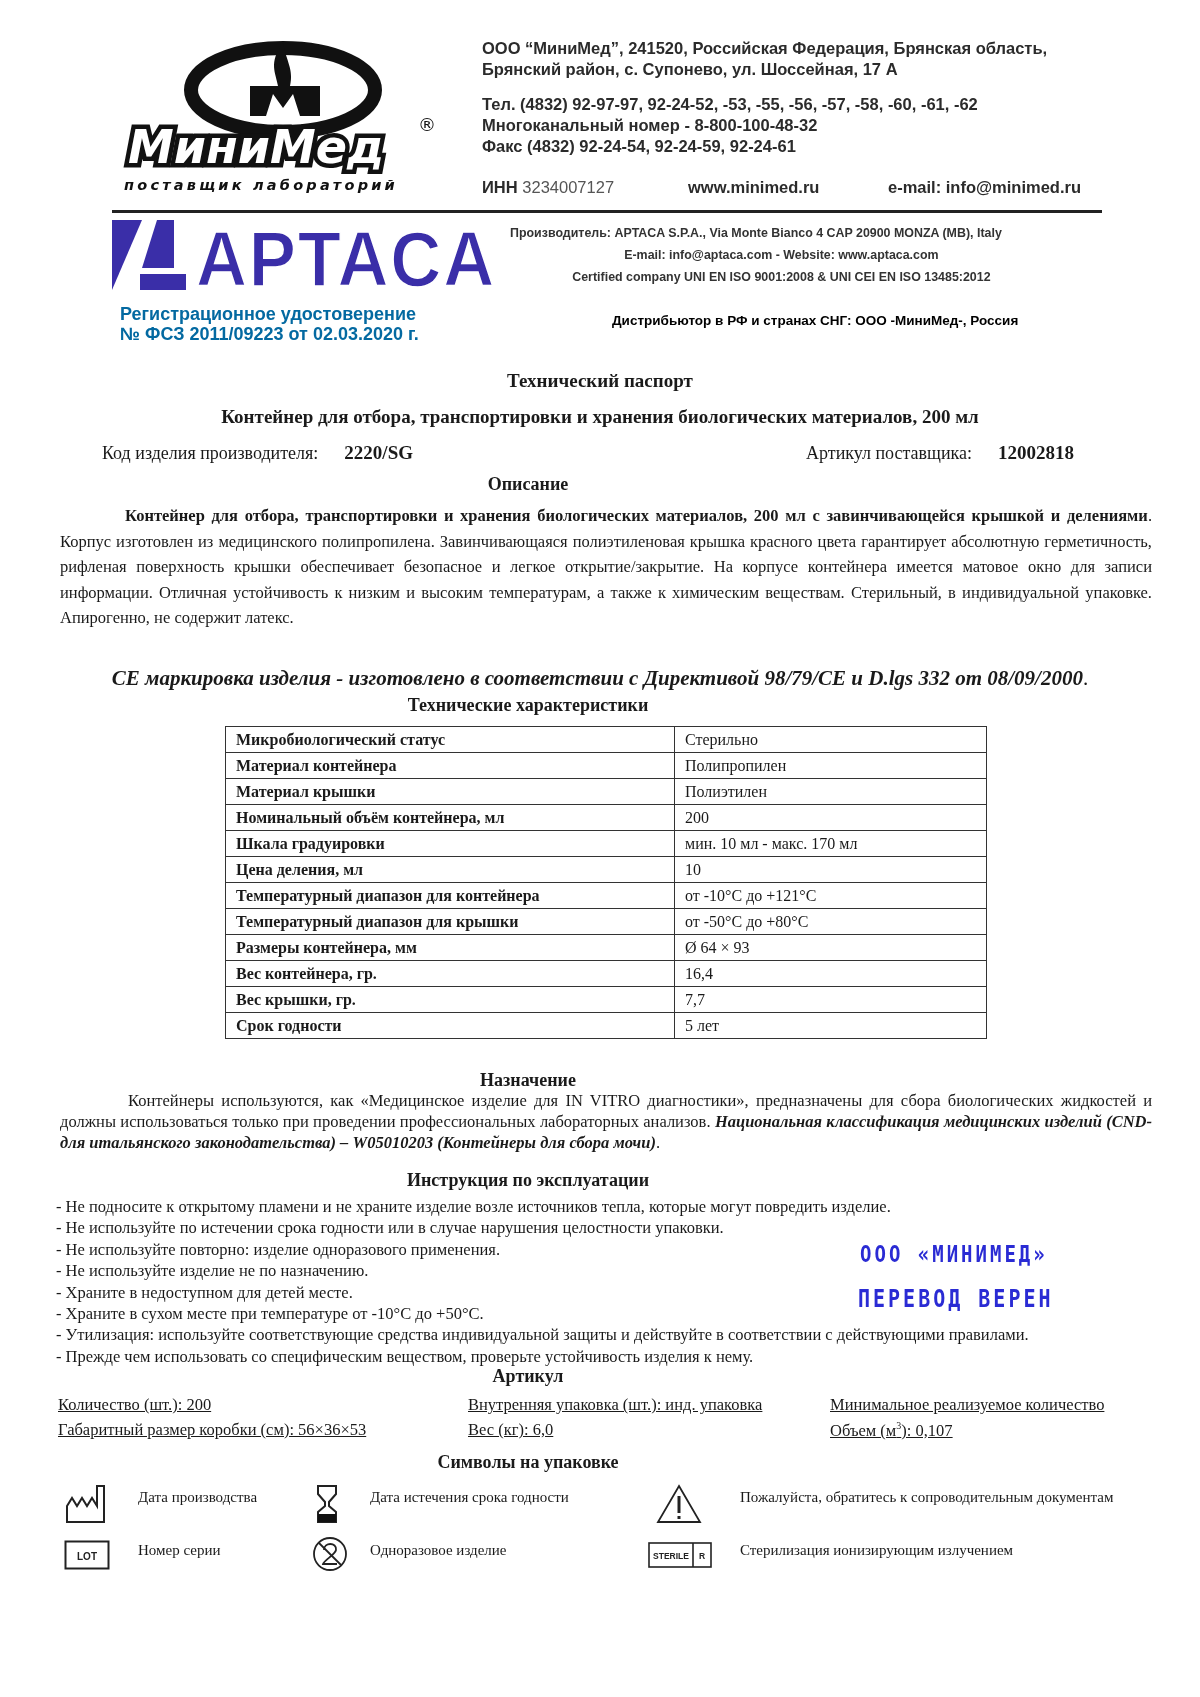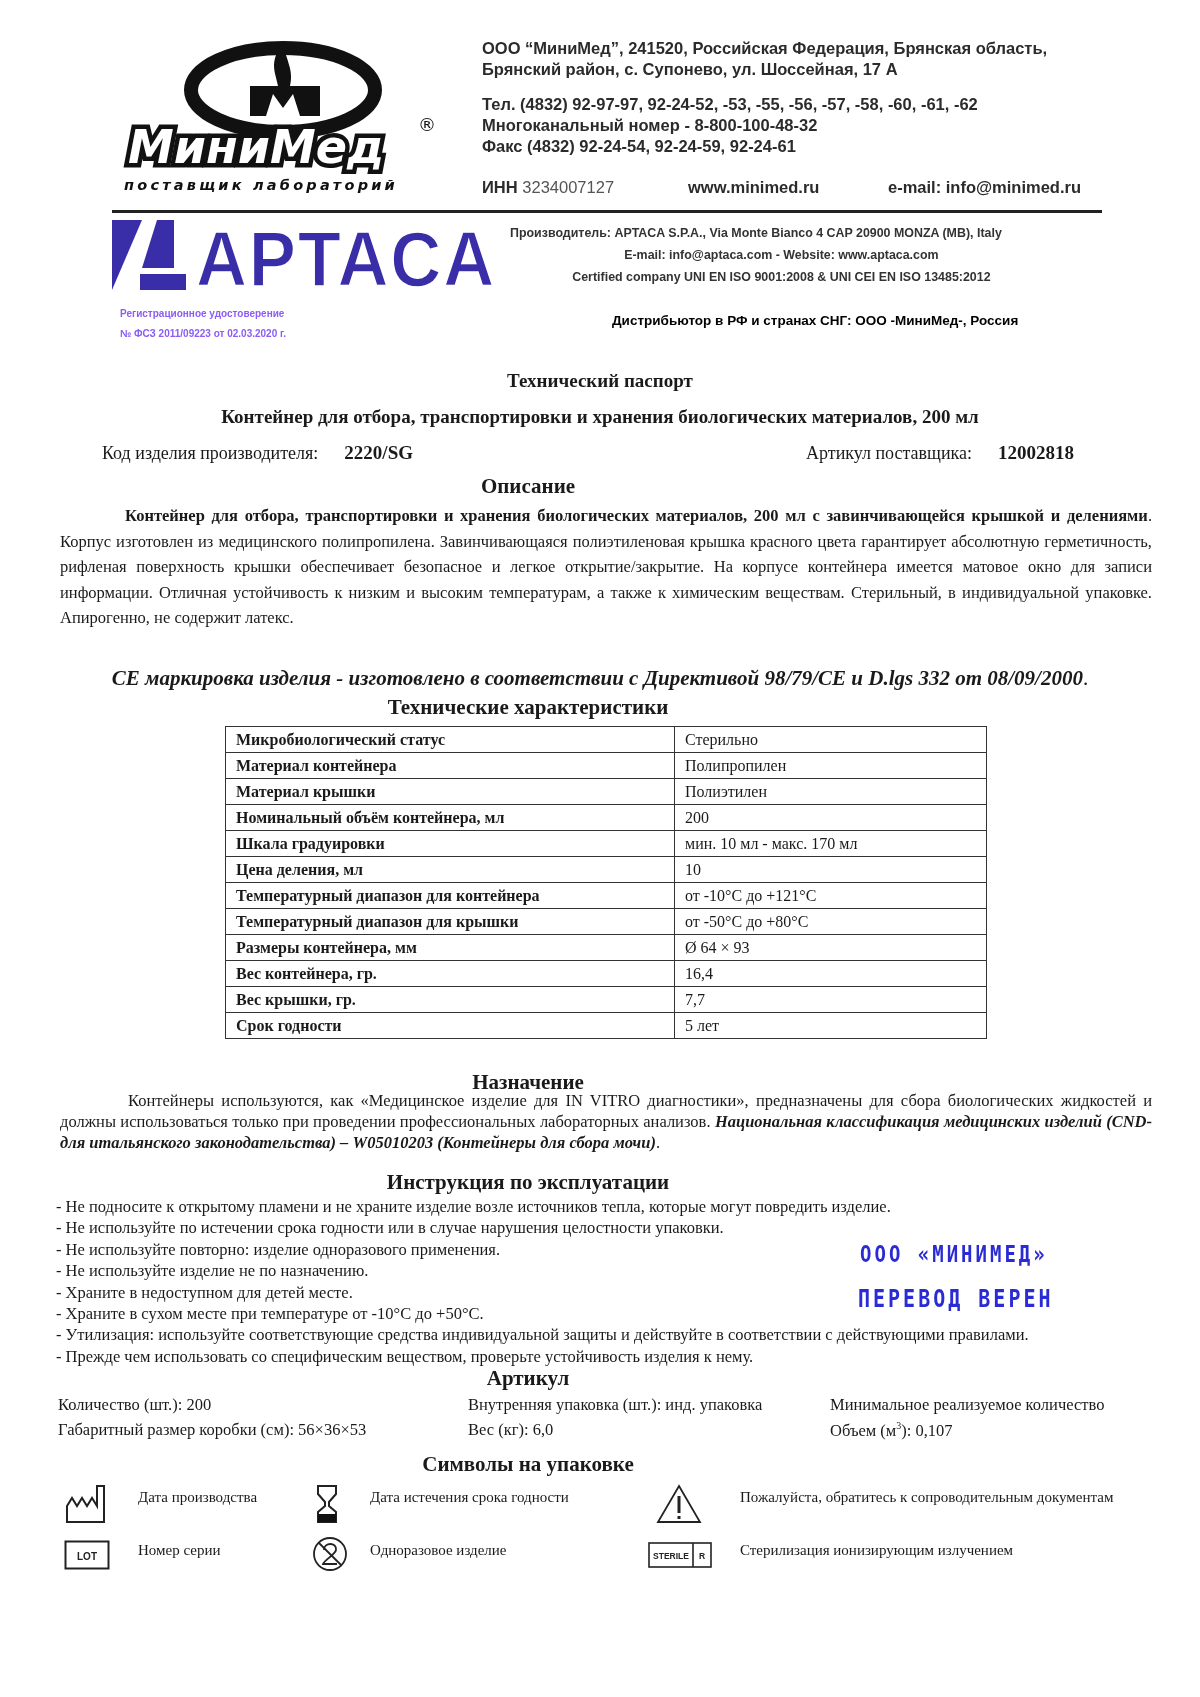--- a/index.html
+++ b/index.html
@@ -15,31 +15,31 @@
   .info-inn .num { font-weight: normal; color: #555; }
   .info-web { position: absolute; left: 688px; top: 178px; font-size: 16.5px; }
   .info-email { position: absolute; left: 888px; top: 178px; font-size: 16.5px; }
   .hdr-rule { position: absolute; left: 112px; top: 210px; width: 990px; height: 3px; background: #222; }
 
   #aptaca-logo { position: absolute; left: 112px; top: 218px; width: 390px; height: 74px; }
   .aptaca-info { position: absolute; left: 510px; top: 222px; width: 590px; font-family: "Liberation Sans", sans-serif;
                  font-weight: bold; font-size: 13.5px; line-height: 22px; color: #333; text-align: center; transform: scaleX(0.92); transform-origin: left top; }
   .aptaca-info .l1 { text-align: left; }
   .reg-cert { position: absolute; left: 120px; top: 304px; font-family: "Liberation Sans", sans-serif; font-weight: bold;
-              font-size: 10px; line-height: 20px; color: #8b5cf6; }
+              font-size: 18px; line-height: 20px; color: #0369a1; }
   .distributor { position: absolute; left: 612px; top: 313px; font-family: "Liberation Sans", sans-serif; font-weight: bold;
                  font-size: 13.5px; color: #000000; }
 
   
   .center-title { position: absolute; left: 0; width: 1200px; text-align: center; font-weight: bold; }
   .t-main { top: 370px; font-size: 19px; }
   .t-product { top: 406px; font-size: 19px; }
   .code-row { position: absolute; top: 442px; font-size: 18px; }
   .code-row .val { font-weight: bold; margin-left: 26px; font-size: 19px; }
-  .sec-title { position: absolute; left: 0; width: 1056px; text-align: center; font-weight: bold; font-size: 21px; }
+  .sec-title { position: absolute; left: 0; width: 1056px; text-align: center; font-weight: bold; font-size: 18px; }
 
   .desc { position: absolute; left: 60px; width: 1092px; top: 503px; font-size: 16.5px; line-height: 25.6px; text-align: justify; }
   .desc b { font-weight: bold; }
   .desc .indent { display: inline-block; width: 65px; }
   .ce-line { position: absolute; left: 0; width: 1200px; text-align: center; top: 666px; font-size: 21px; font-weight: bold; font-style: italic; }
 
   table.specs { position: absolute; left: 225px; top: 726px; width: 762px; border-collapse: collapse; font-size: 16px; }
   table.specs td { border: 1.5px solid #333; height: 26px; padding: 0 10px; vertical-align: middle; }
   table.specs td.k { font-weight: bold; width: 449px; }
 
@@ -48,21 +48,21 @@
   .purpose i { font-weight: bold; }
 
   .instr { position: absolute; left: 56px; top: 1196px; font-size: 16.5px; line-height: 21.4px; }
   .instr li { list-style: none; white-space: nowrap; }
 
   .stamp { position: absolute; font-family: "DejaVu Sans Mono", monospace; font-weight: bold; color: #2a2bd4; letter-spacing: 3px;
            transform: scaleY(1.25); }
   .stamp1 { left: 860px; top: 1242px; font-size: 19px; }
   .stamp2 { left: 858px; top: 1286px; font-size: 20px; }
 
-  .pack { position: absolute; font-size: 16.5px; white-space: nowrap; }
+  .pack { position: absolute; font-size: 16.5px; white-space: nowrap; text-decoration: underline; }
 
   .sym { position: absolute; }
   .sym-label { position: absolute; font-size: 15px; white-space: nowrap; }
 </style>
 </head>
 <body>
 
 <svg id="minimed-logo" viewBox="0 0 330 170">
   <g>
     <ellipse cx="165" cy="62" rx="92" ry="42" fill="none" stroke="#111" stroke-width="14"></ellipse>

